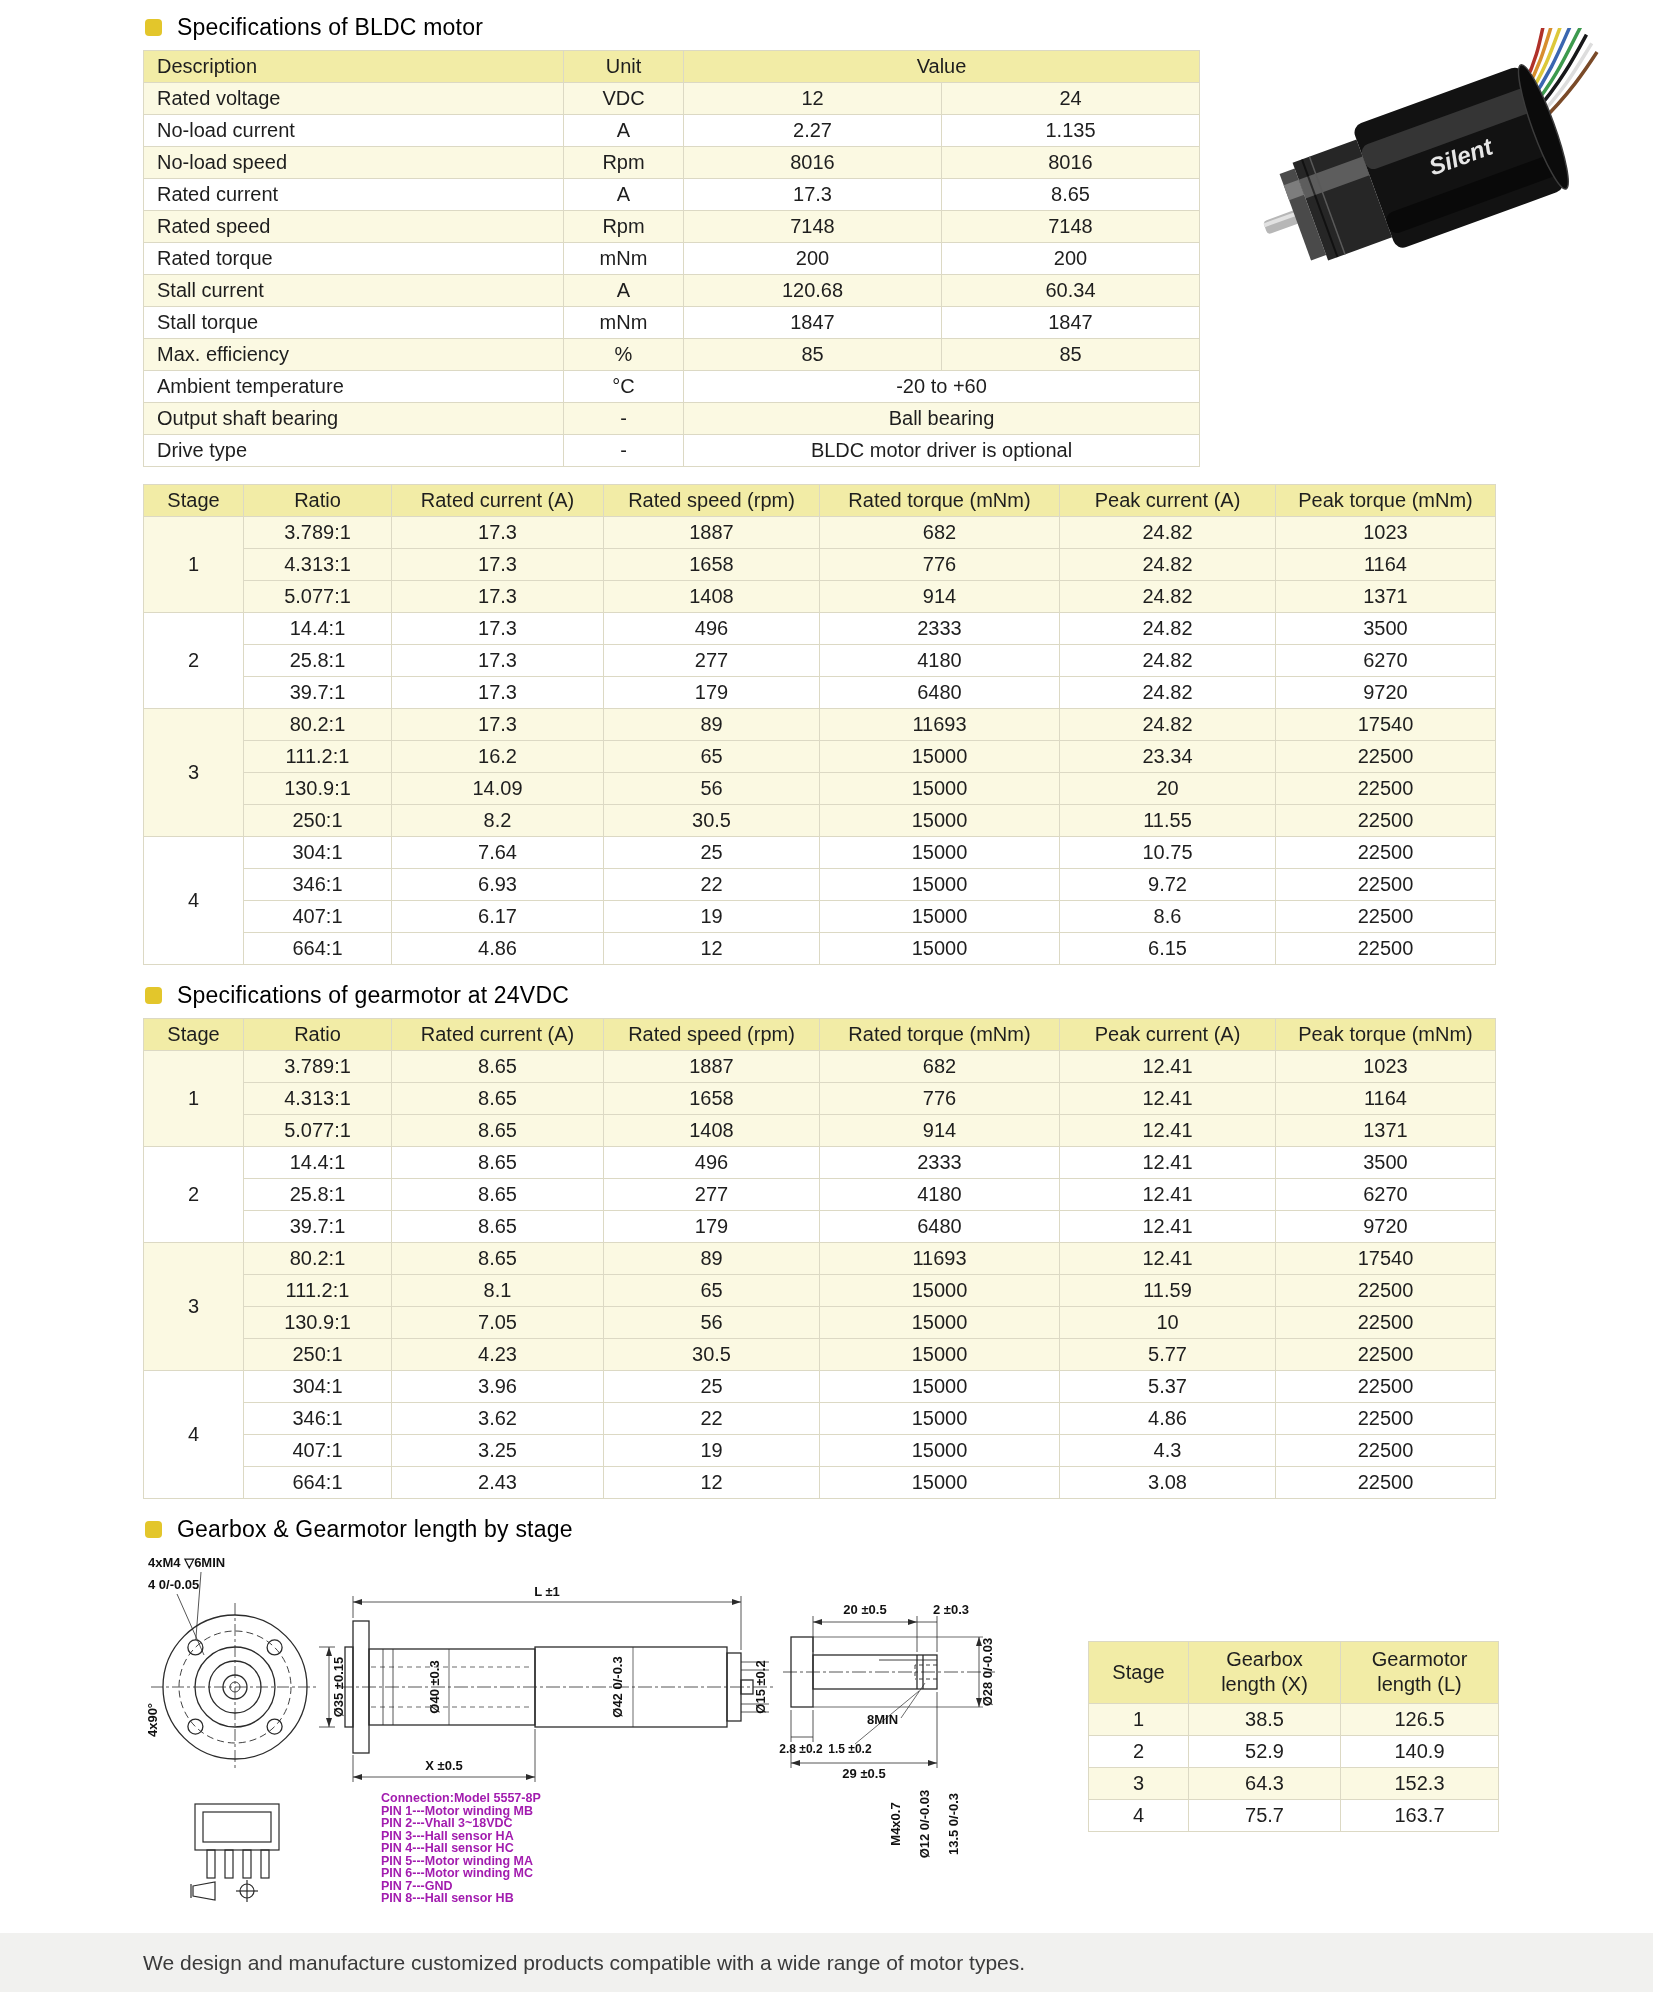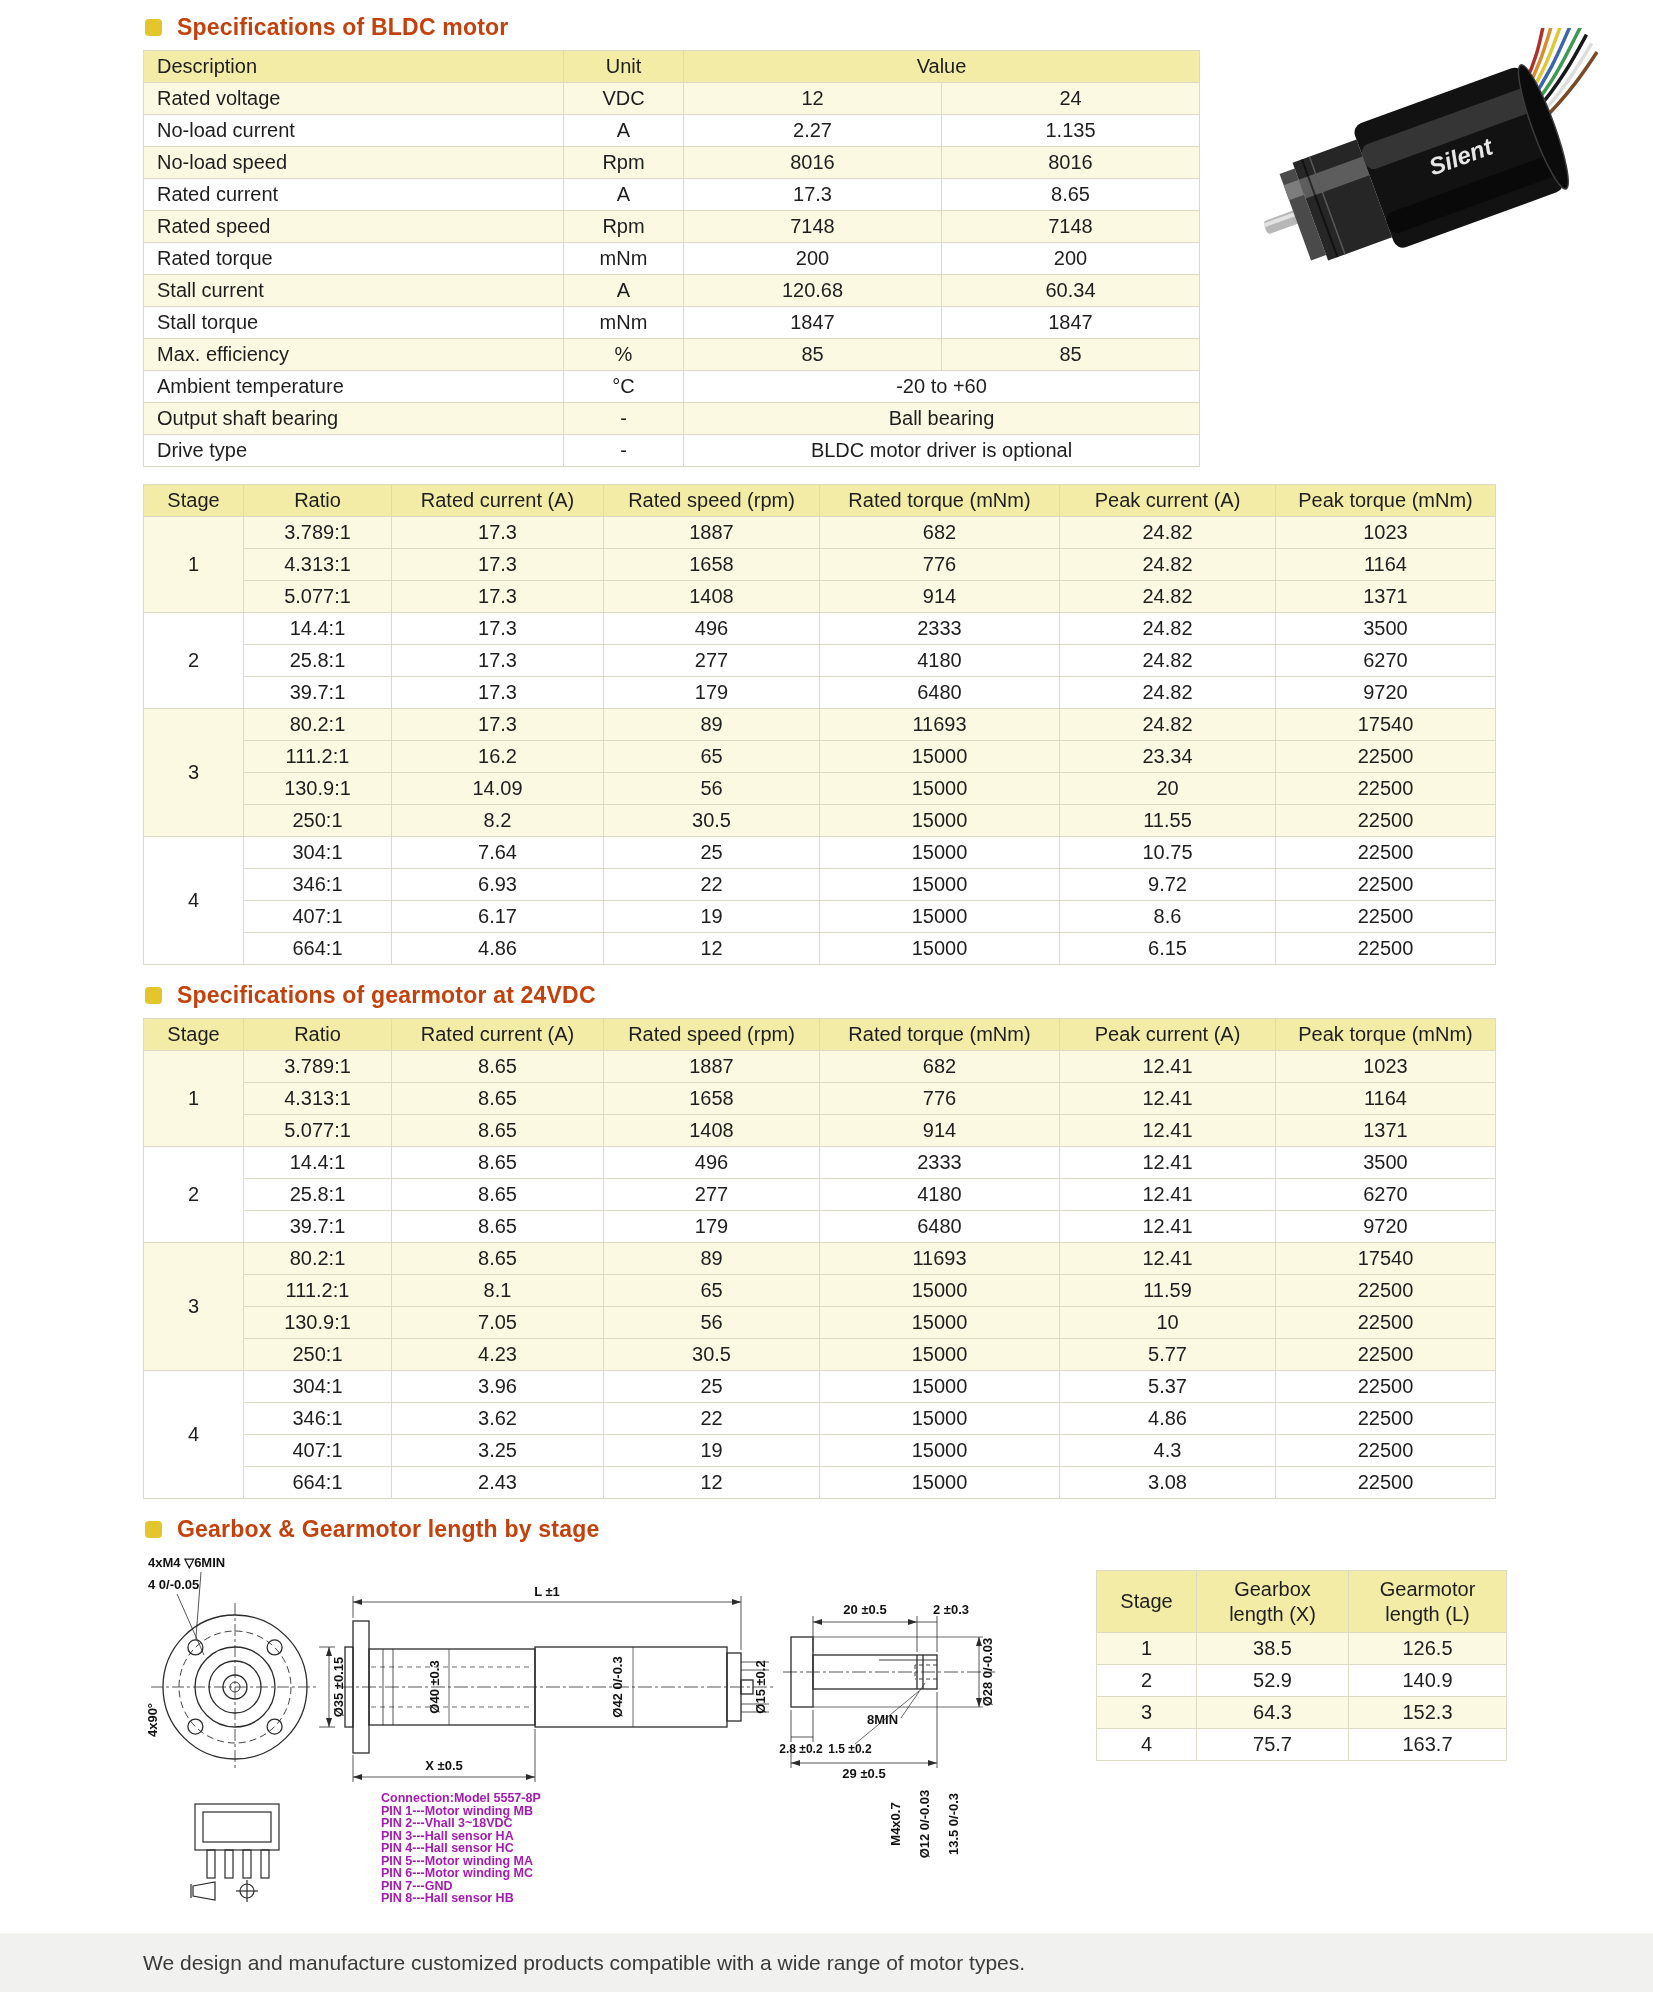--- a/index.html
+++ b/index.html
@@ -3,34 +3,34 @@
 <meta charset="utf-8">
 <style>
   * { box-sizing: border-box; }
   html, body { margin: 0; padding: 0; }
   body { font-family: "Liberation Sans", sans-serif; background: #ffffff; }
   .page { position: relative; width: 1653px; height: 1992px; background: #ffffff; overflow: hidden; }
   .content { position: absolute; left: 143px; top: 14px; width: 1400px; }
 
   .section-head { display: flex; align-items: center; gap: 15px; height: 26px; margin: 0 0 10px 2px; }
   .bullet { width: 17px; height: 17px; border-radius: 4px; background: #e3c62b; flex: none; }
-  .section-title { font-size: 23px; font-weight: 700; color: #c2410c; letter-spacing: .2px; }
+  .section-title { font-size: 23px; font-weight: 400; color: #000000; letter-spacing: .2px; }
 
   table { border-collapse: collapse; table-layout: fixed; border-radius: 17px; }
   td, th { border: 1px solid #dcd9c4; font-size: 20px; color: #1e1e1e; text-align: center;
            padding: 4px 8px; line-height: 23px; font-weight: 400; height: 32px;
            overflow: hidden; white-space: nowrap; }
   thead th { background: #f2eca6; }
   tr.cream td { background: #fbf9e2; }
   td.left, th.left { text-align: left; padding-left: 13px; }
 
   .spec-table { width: 1056px; margin-bottom: 17px; }
   .gear-table { width: 1352px; margin-bottom: 17px; }
 
-  .length-wrap { display: flex; align-items: flex-start; gap: 8px; }
+  .length-wrap { display: flex; align-items: center; }
   .drawing { position: relative; width: 920px; height: 350px; flex: none; }
   .length-table { width: 410px; margin-left: 25px; margin-top: 18px; }
   .length-table thead th { height: 62px; line-height: 25px; white-space: normal; padding: 4px 10px; }
 
   .conn-box { position: absolute; left: 238px; top: 240px; width: 235px; }
   .conn-line { font-size: 12.5px; font-weight: 700; color: #a21caf; line-height: 12.5px; white-space: nowrap; }
 
   .motor-photo { position: absolute; left: 1225px; top: 28px; width: 410px; height: 285px; }
 
   .footer { position: absolute; left: 0; bottom: 0; width: 100%; height: 59px; background: #f1f1ef;

